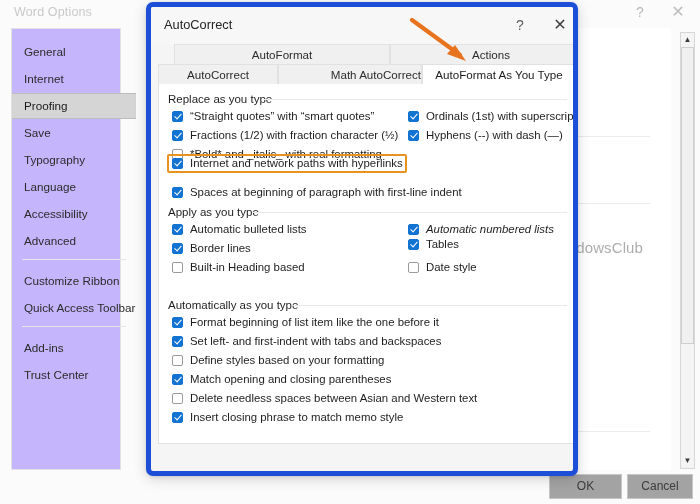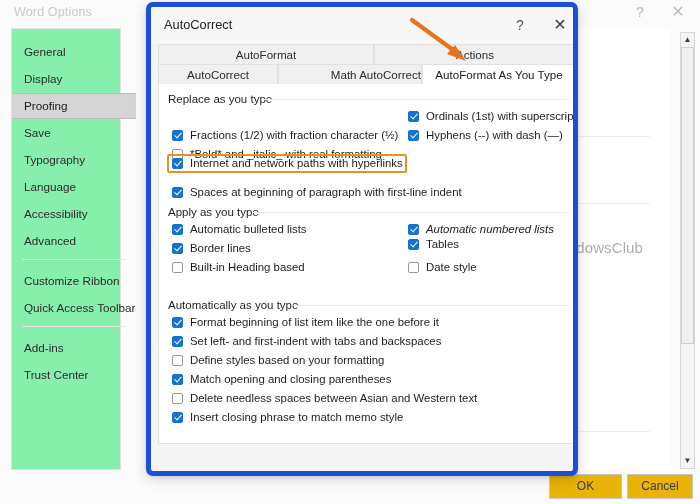--- a/index.html
+++ b/index.html
@@ -48,21 +48,21 @@
     line-height: 20px;
     font-size: 16px;
     font-weight: 300;
   }
 
   
   #wo-nav {
     position: absolute;
     left: 11px; top: 28px;
     width: 110px; height: 442px;
-    background: #86efac;
+    background: #c4b5fd;
     border: 1px solid #e2e2e2;
     box-sizing: border-box;
   }
   .nav-item {
     position: absolute;
     left: 0;
     width: 124px;
     height: 26px;
     line-height: 26px;
     padding-left: 12px;
@@ -127,21 +127,21 @@
     height: 297px;
     background: #f0f0f0;
     border: 1px solid #cfcfcf;
     box-sizing: border-box;
   }
 
   
   .wo-btn {
     position: absolute;
     height: 25px;
-    background: #eab308;
+    background: #a3a3a3;
     border: 1px solid #c6c6c6;
     box-sizing: border-box;
     font-size: 12px;
     color: #3c3c3c;
     text-align: center;
     line-height: 23px;
   }
   #wo-ok { left: 549px; top: 474px; width: 73px; }
   #wo-cancel { left: 627px; top: 474px; width: 66px; }
 
@@ -198,21 +198,21 @@
   .tab {
     position: absolute;
     box-sizing: border-box;
     background: #f0f0f0;
     border: 1px solid #e1e1e1;
     font-size: 11.6px;
     color: #2c2c2c;
     text-align: center;
     white-space: nowrap;
   }
-  .tab.row1 { top: 0; height: 28px; line-height: 19px; }
+  .tab.row1 { top: 0; height: 28px; line-height: 19px; margin-left: 16px; }
   .tab.row2 { top: 20px; height: 21px; line-height: 19px; }
   .tab.active {
     background: #ffffff;
     border-color: #e1e1e1;
     border-bottom-color: #ffffff;
     color: #1b1b1b;
   }
   #tab-autoformat   { left: 0;   width: 216px; }
   #tab-actions      { left: 216px; width: 202px; }
   #tab-autocorrect  { left: 0;   width: 120px; }
@@ -358,21 +358,21 @@
 
 <div id="word-options-window">
 
   <div id="word-options-title">Word Options</div>
 
   <div id="wo-help-icon">?</div>
   <div id="wo-close-icon">✕</div>
 
   <div id="wo-nav">
     <div class="nav-item" style="top:10px">General</div>
-    <div class="nav-item" style="top:37px">Display</div>
+    <div class="nav-item" style="top:37px">Internet</div>
     <div class="nav-item" style="top:91px">Save</div>
     <div class="nav-item selected" style="top:64px">Proofing</div>
     <div class="nav-item" style="top:118px">Typography</div>
     <div class="nav-item" style="top:145px">Language</div>
     <div class="nav-item" style="top:172px">Accessibility</div>
     <div class="nav-item" style="top:199px">Advanced</div>
     <div class="nav-sep" style="top:230px"></div>
     <div class="nav-item" style="top:239px">Customize Ribbon</div>
     <div class="nav-item" style="top:266px">Quick Access Toolbar</div>
     <div class="nav-sep" style="top:297px"></div>
@@ -415,20 +415,24 @@
     <div class="tab row2" id="tab-autocorrect">AutoCorrect</div>
     <div class="tab row2" id="tab-mathautocorrect">Math AutoCorrect</div>
     <div class="tab row2 active" id="tab-afayt">AutoFormat As You Type</div>
   </div>
 
   <div id="dlg-body">
 
     <div class="group-header" style="top:9px">Replace as you type</div>
     <div class="group-rule" style="left:104px; top:15px; width:304px;"></div>
 
+    <div class="cb-row" style="left:13px; top:26px;">
+      <span class="cb checked"></span>
+      <span class="cb-label">“Straight quotes” with “smart quotes”</span>
+    </div>
     <div class="cb-row" style="left:13px; top:45px;">
       <span class="cb checked"></span>
       <span class="cb-label">Fractions (1/2) with fraction character (½)</span>
     </div>
     <div class="cb-row" style="left:13px; top:64px;">
       <span class="cb"></span>
       <span class="cb-label">*Bold* and _italic_ with real formatting</span>
     </div>
     <div class="cb-row" style="left:13px; top:73px;">
       <span class="cb checked"></span>

